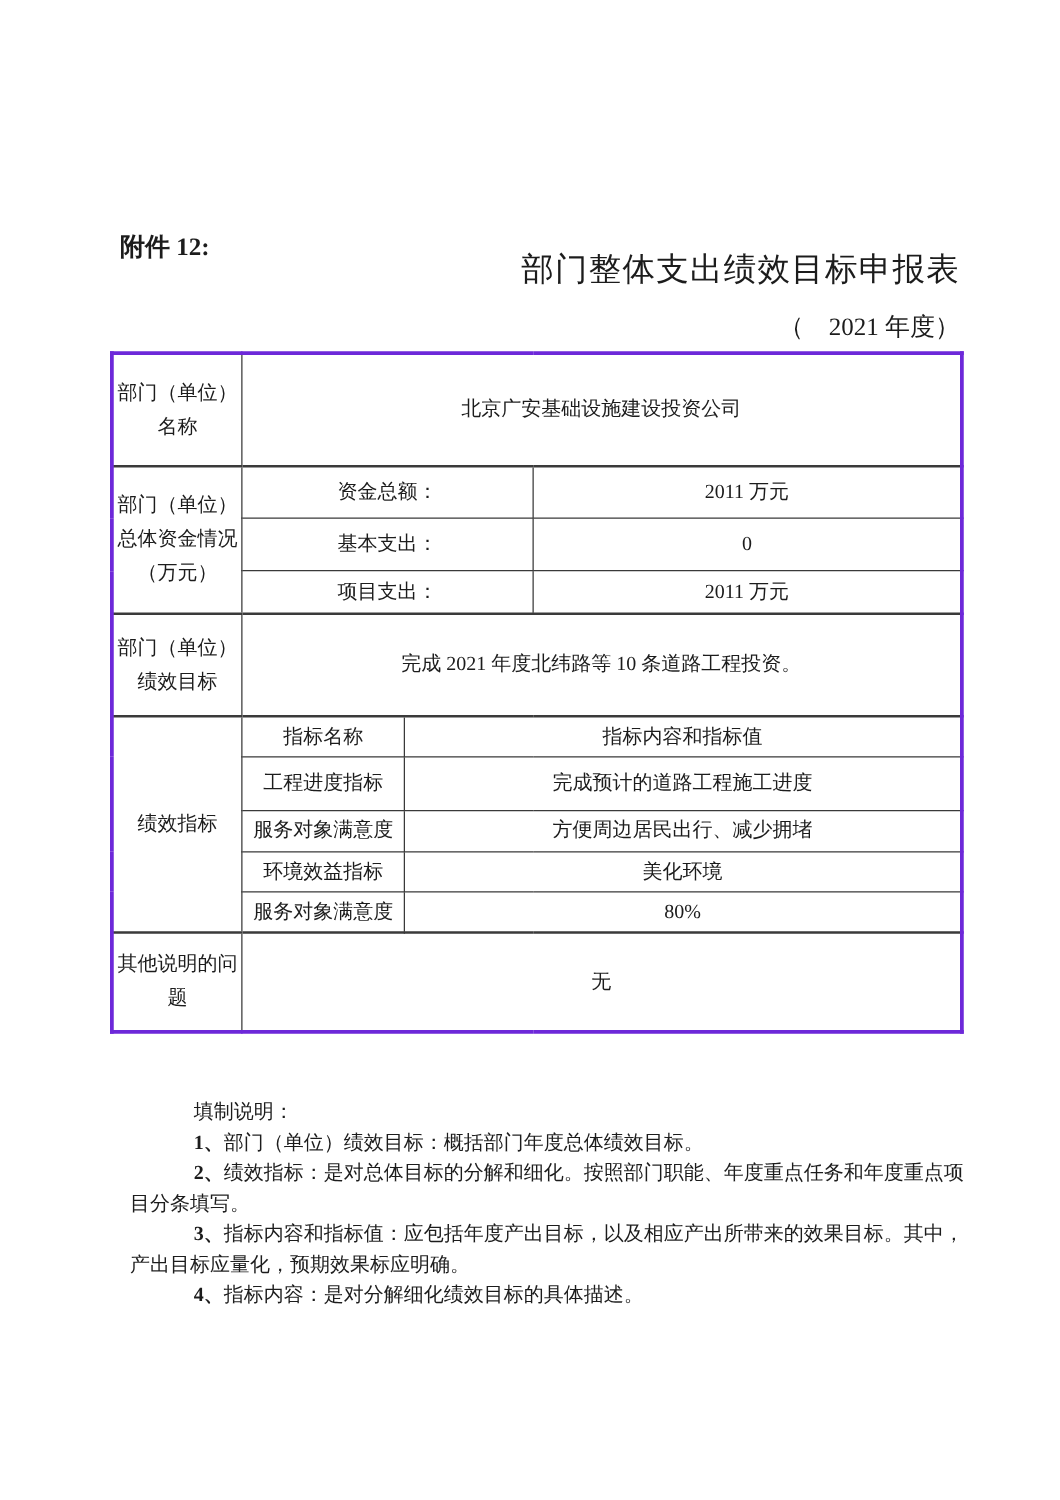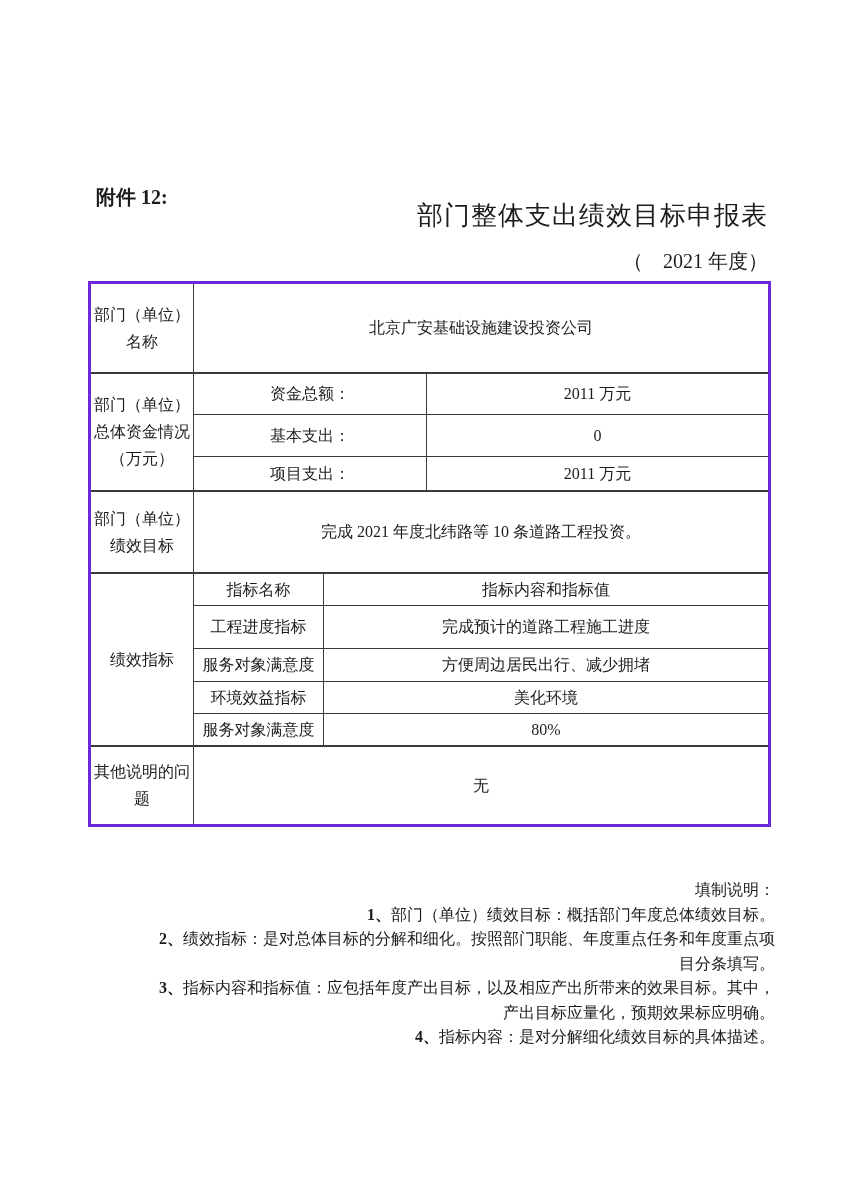--- a/index.html
+++ b/index.html
@@ -58,21 +58,21 @@
   }
   tr.section-top td { border-top-width: 2px; }
   .notes {
     position: absolute;
     left: 104px;
     top: 878px;
     width: 671px;
     font-size: 16px;
     line-height: 24.5px;
   }
-  .notes p { margin: 0; text-indent: 51px; text-align: right; }
+  .notes p { margin: 0; text-indent: 51px; }
   .notes .num { font-weight: bold; }
 </style>
 </head>
 <body>
 
 <div class="page">
 
   <div class="attachment">附件 12:</div>
 
   <div class="doc-title">部门整体支出绩效目标申报表</div>

